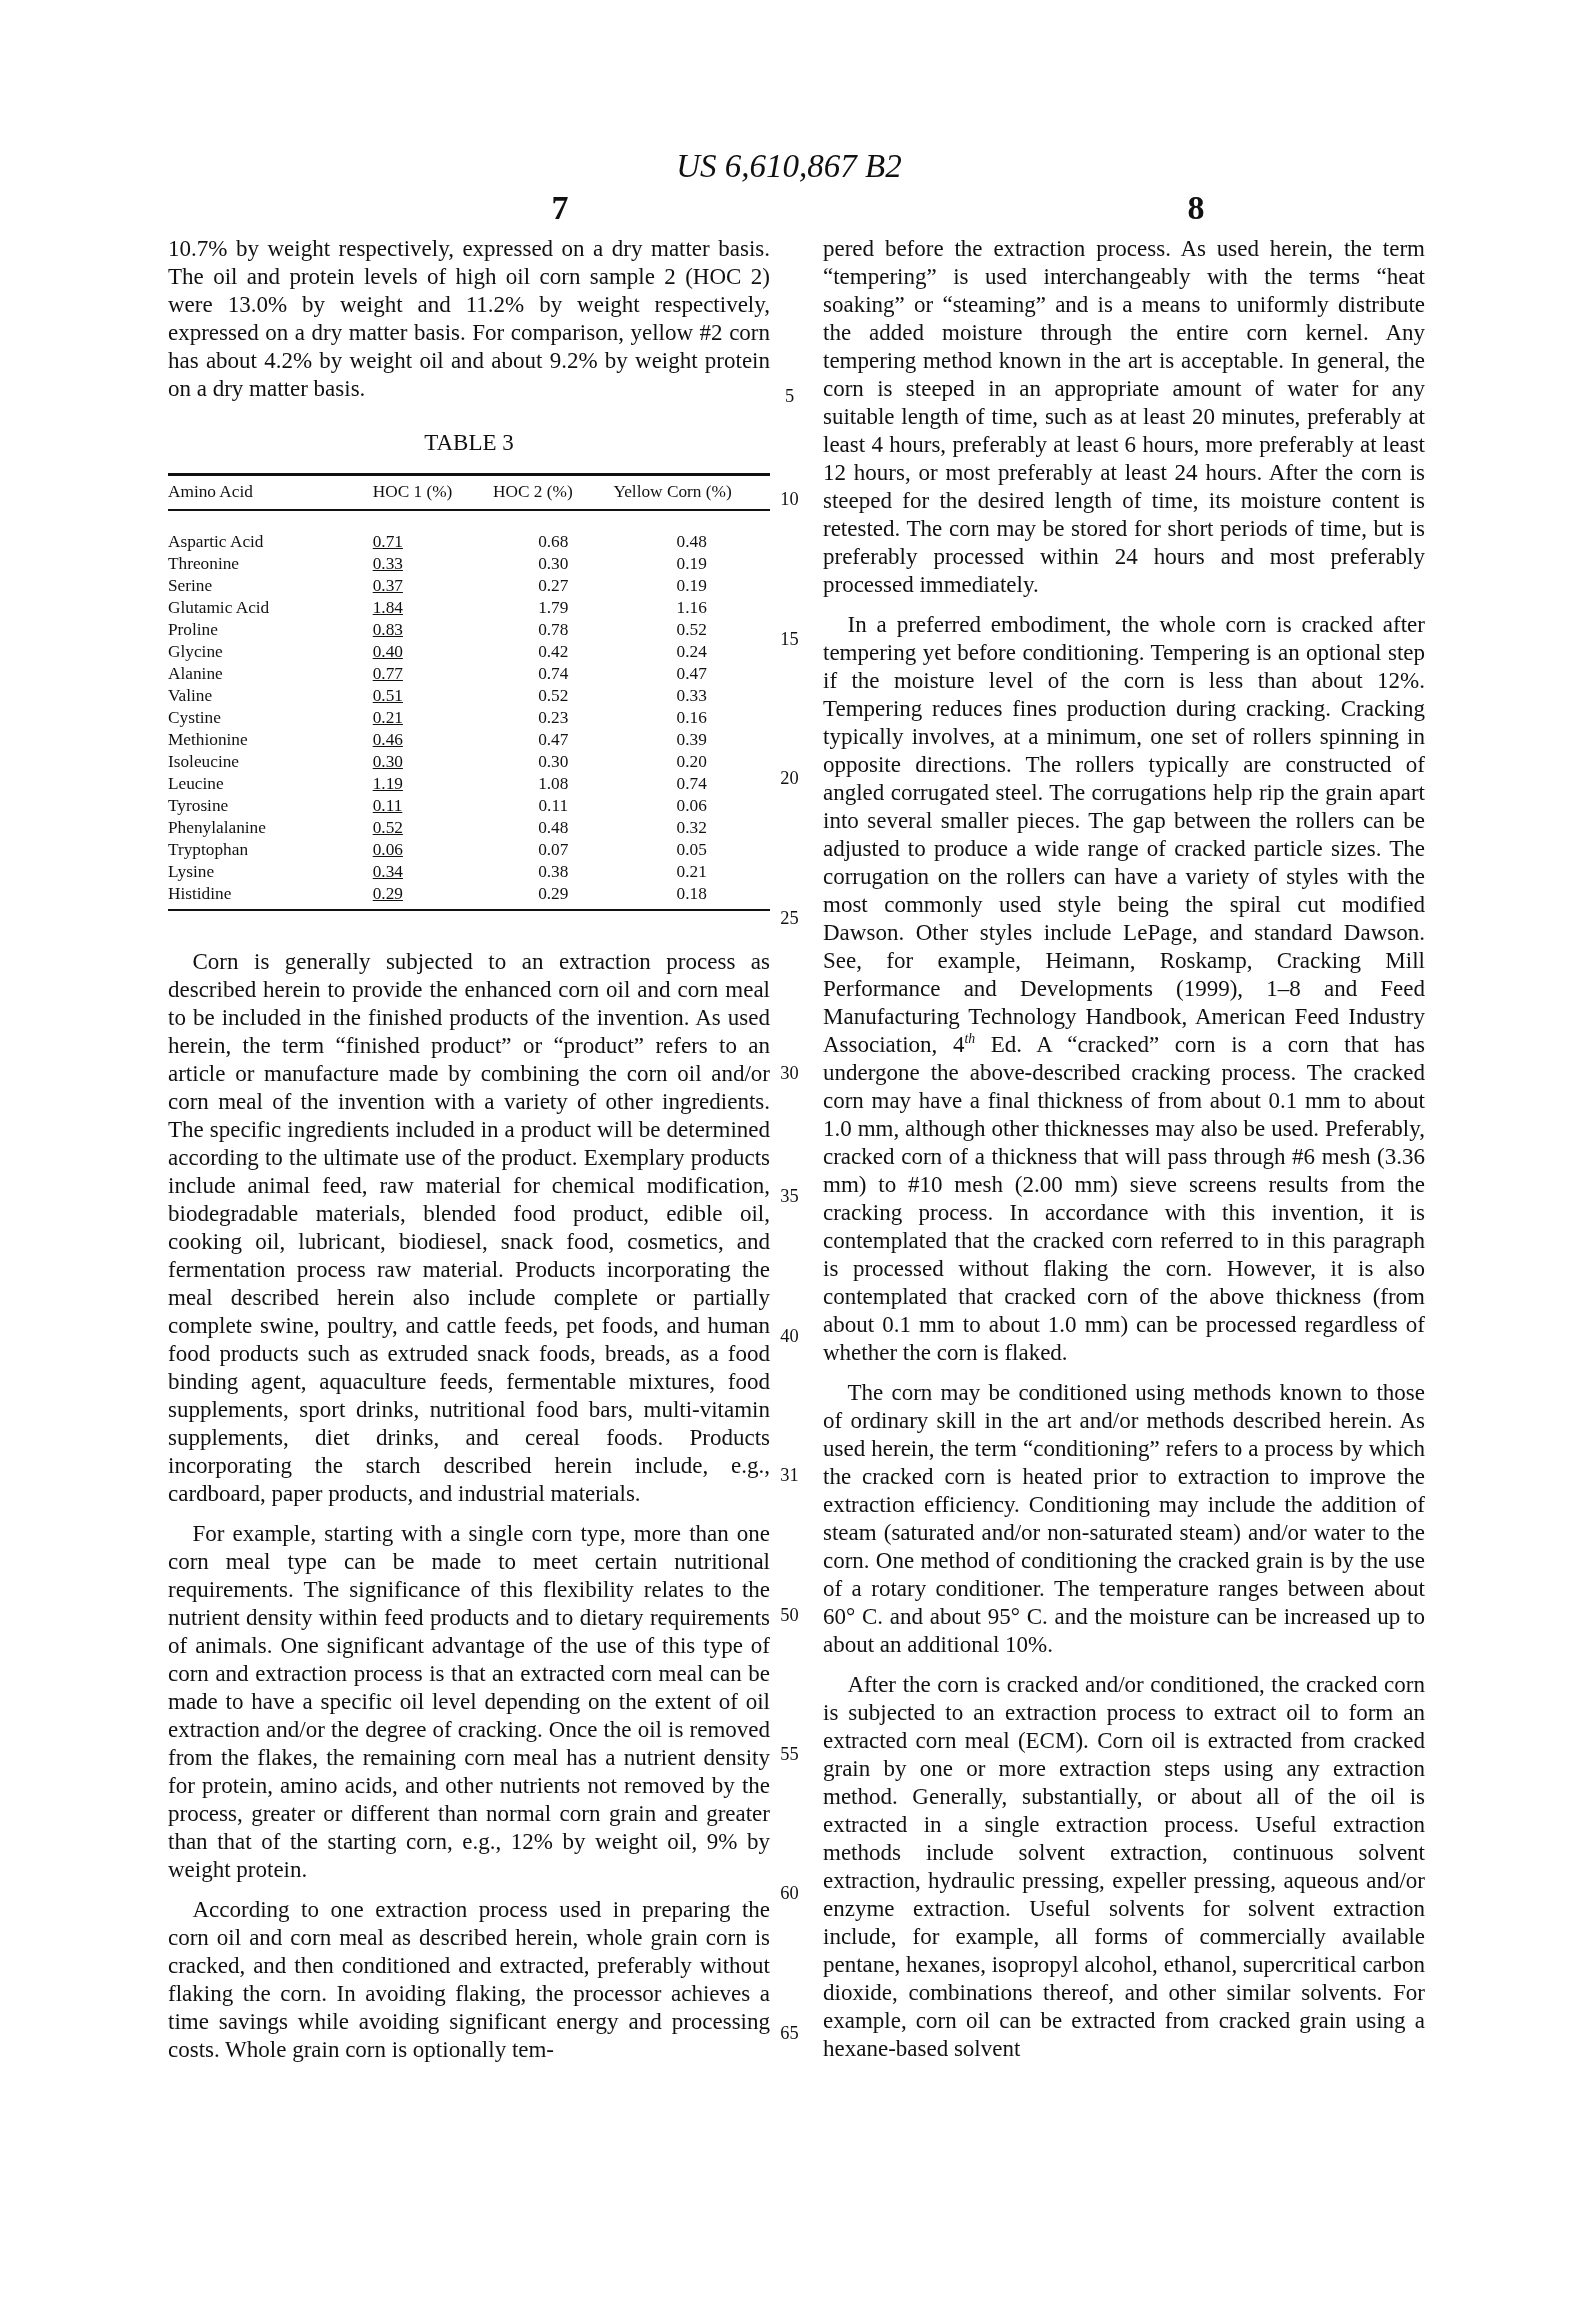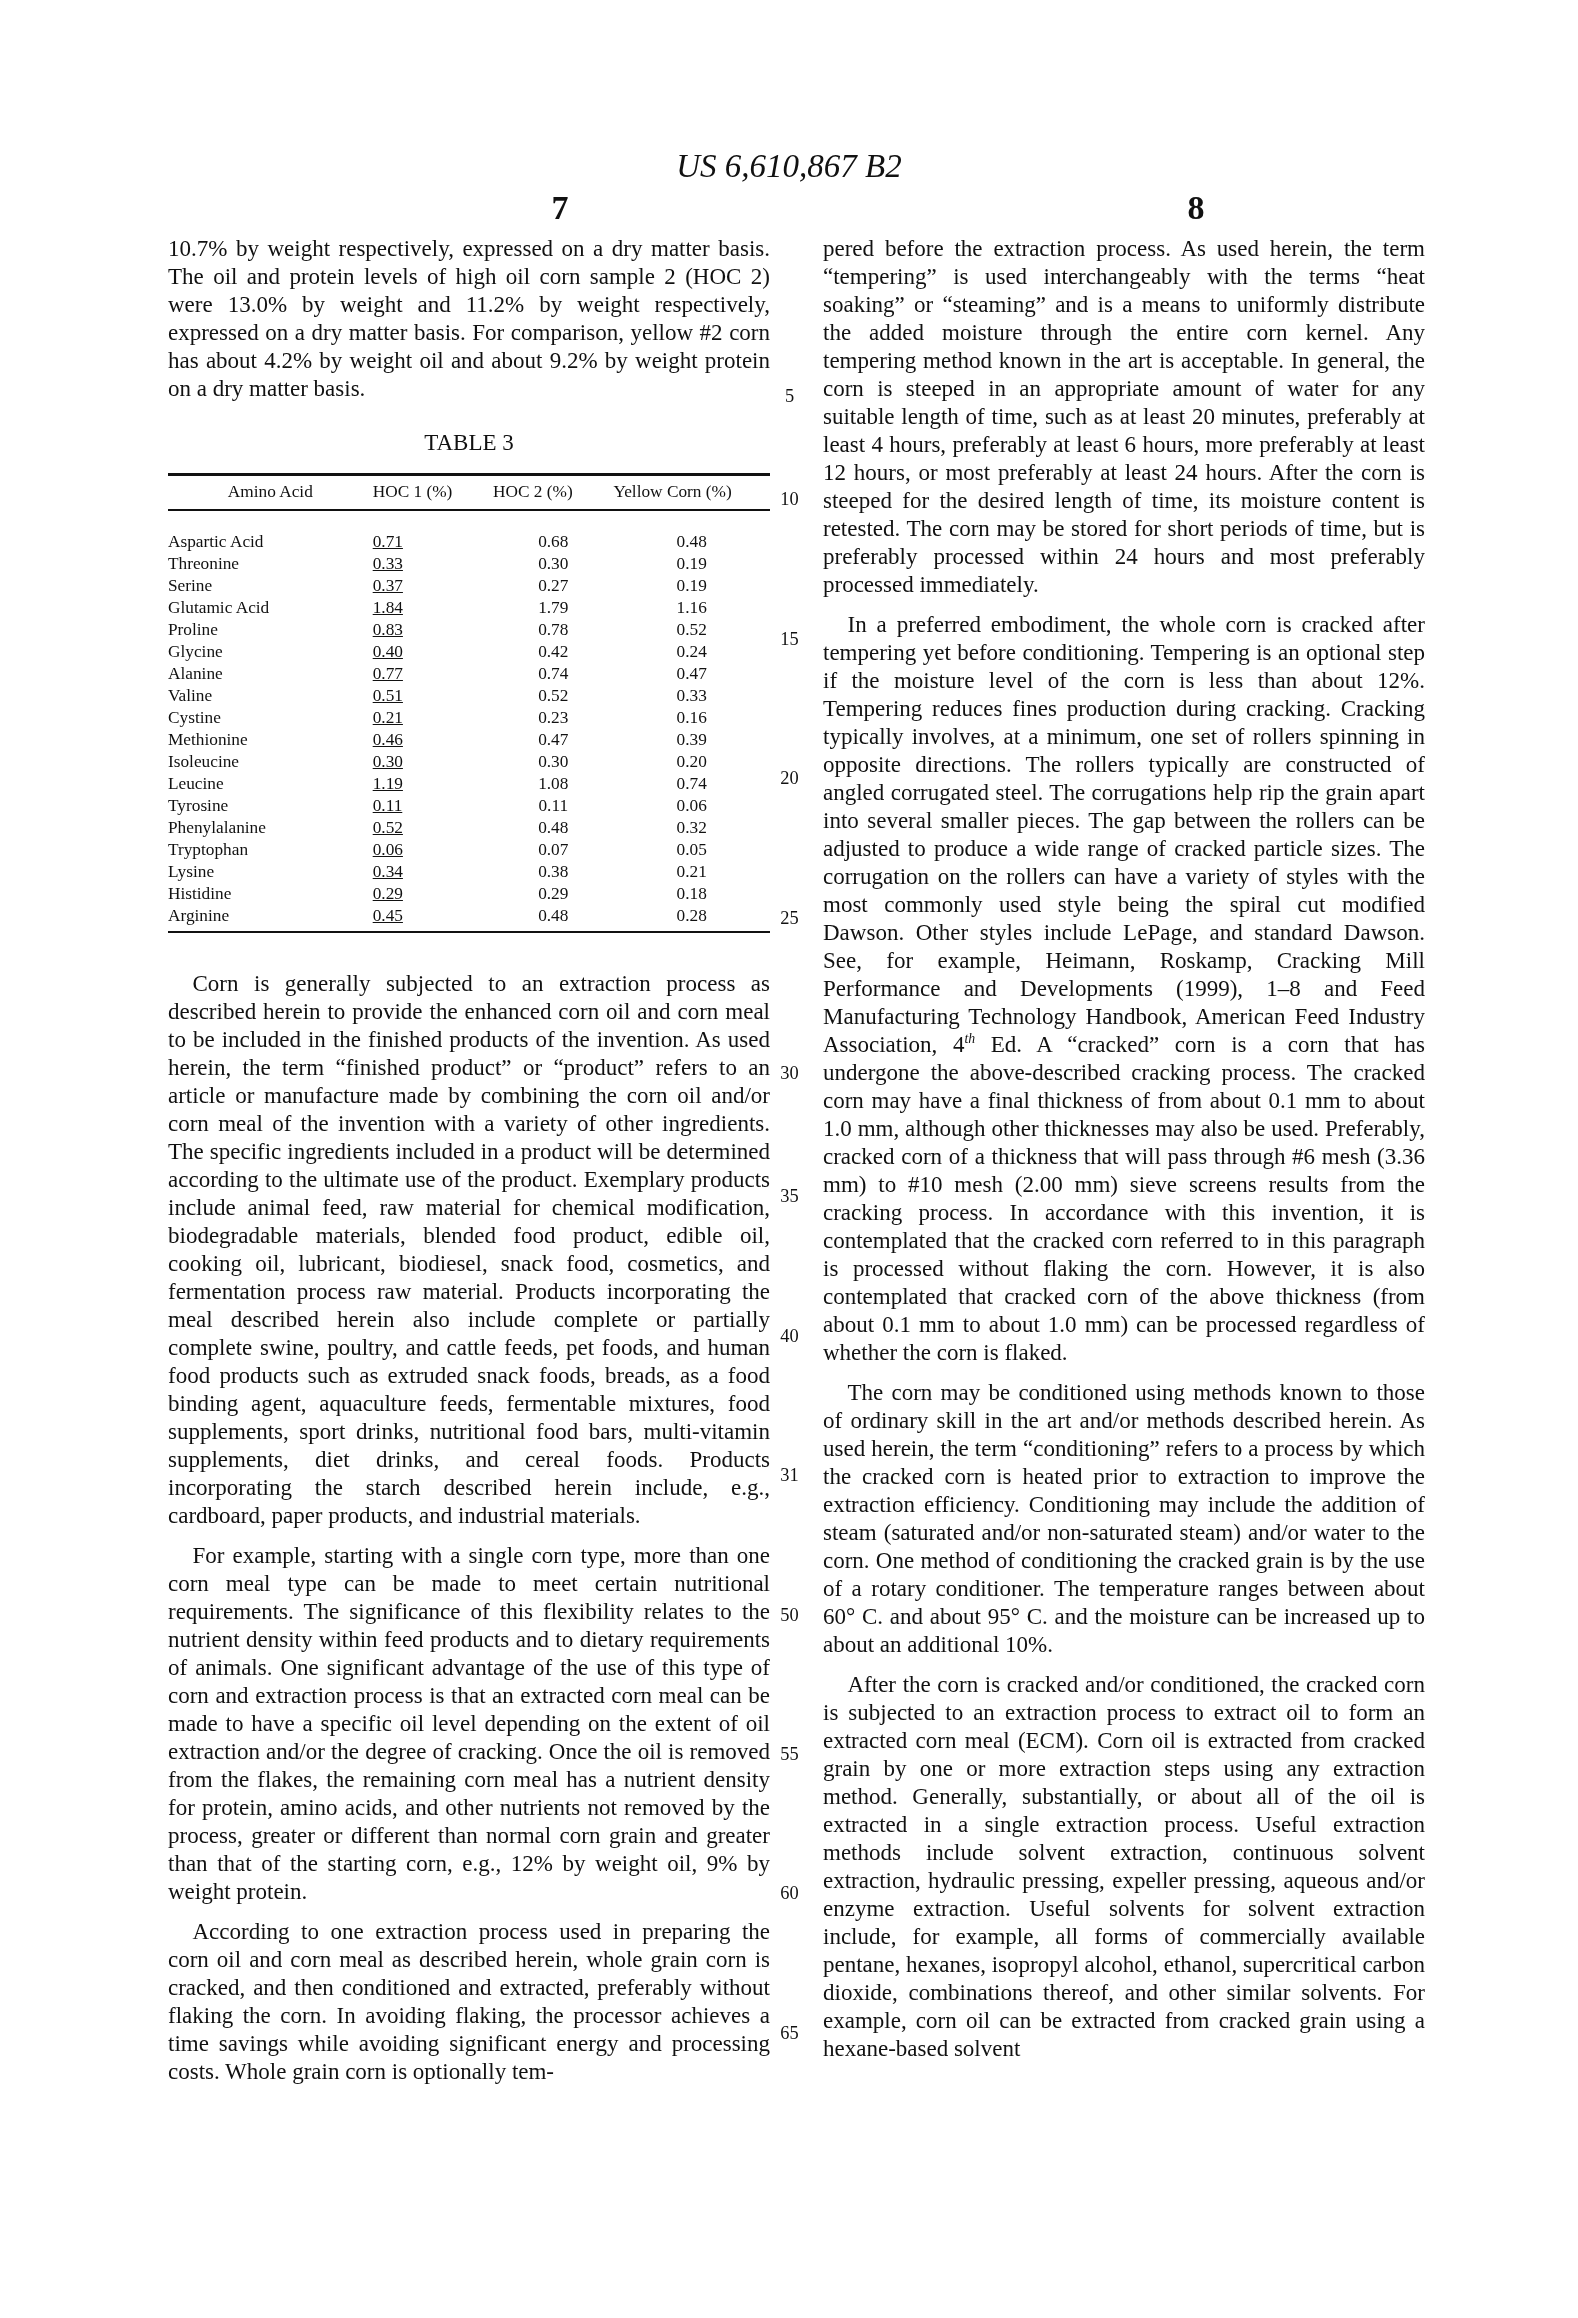--- a/index.html
+++ b/index.html
@@ -30,21 +30,21 @@
     position: absolute; font-size: 18.4px; width: 41px; text-align: center; left: 769px;
   }
   .table-block { margin: 26px 0 37px 0; }
   .table-title { text-align: center; font-size: 23px; line-height: 27px; margin-bottom: 17px; }
   table.amino {
     width: 100%; border-collapse: collapse; font-size: 17.3px; line-height: 22px;
   }
   table.amino thead th {
     font-weight: normal; padding: 5.4px 0 5.4px 0; border-top: 3.4px solid #111; border-bottom: 2.7px solid #111;
   }
-  table.amino thead th.name { text-align: center; }
+  table.amino thead th.name { text-align: left; }
   table.amino tbody tr:first-child td { padding-top: 20px; }
   table.amino tbody tr:last-child td { padding-bottom: 4.1px; border-bottom: 2.7px solid #111; }
   table.amino td { padding: 0; }
   table.amino td.name { text-align: left; width: 34%; }
   table.amino td.v1 { text-align: left; width: 20%; text-decoration: underline; }
   table.amino td.v2 { text-align: center; width: 20%; }
   table.amino td.v3 { text-align: center; width: 26%; }
   sup { font-size: 60%; line-height: 0; font-style: italic; }
 </style>
 </head>
@@ -178,26 +178,20 @@
             <td class="v1">0.34</td>
             <td class="v2">0.38</td>
             <td class="v3">0.21</td>
           </tr>
           <tr>
             <td class="name">Histidine</td>
             <td class="v1">0.29</td>
             <td class="v2">0.29</td>
             <td class="v3">0.18</td>
           </tr>
-          <tr>
-            <td class="name">Arginine</td>
-            <td class="v1">0.45</td>
-            <td class="v2">0.48</td>
-            <td class="v3">0.28</td>
-          </tr>
         </tbody>
     </table>
   </div>
 
   <p class="indent">Corn is generally subjected to an extraction process as described herein to provide the enhanced corn oil and corn meal to be included in the finished products of the invention. As used herein, the term “finished product” or “product” refers to an article or manufacture made by combining the corn oil and/or corn meal of the invention with a variety of other ingredients. The specific ingredients included in a product will be determined according to the ultimate use of the product. Exemplary products include animal feed, raw material for chemical modification, biodegradable materials, blended food product, edible oil, cooking oil, lubricant, biodiesel, snack food, cosmetics, and fermentation process raw material. Products incorporating the meal described herein also include complete or partially complete swine, poultry, and cattle feeds, pet foods, and human food products such as extruded snack foods, breads, as a food binding agent, aquaculture feeds, fermentable mixtures, food supplements, sport drinks, nutritional food bars, multi-vitamin supplements, diet drinks, and cereal foods. Products incorporating the starch described herein include, e.g., cardboard, paper products, and industrial materials.</p>
   <p class="indent gap">For example, starting with a single corn type, more than one corn meal type can be made to meet certain nutritional requirements. The significance of this flexibility relates to the nutrient density within feed products and to dietary requirements of animals. One significant advantage of the use of this type of corn and extraction process is that an extracted corn meal can be made to have a specific oil level depending on the extent of oil extraction and/or the degree of cracking. Once the oil is removed from the flakes, the remaining corn meal has a nutrient density for protein, amino acids, and other nutrients not removed by the process, greater or different than normal corn grain and greater than that of the starting corn, e.g., 12% by weight oil, 9% by weight protein.</p>
   <p class="indent gap">According to one extraction process used in preparing the corn oil and corn meal as described herein, whole grain corn is cracked, and then conditioned and extracted, preferably without flaking the corn. In avoiding flaking, the processor achieves a time savings while avoiding significant energy and processing costs. Whole grain corn is optionally tem-</p>
 </div>
 
 <div class="column right">

